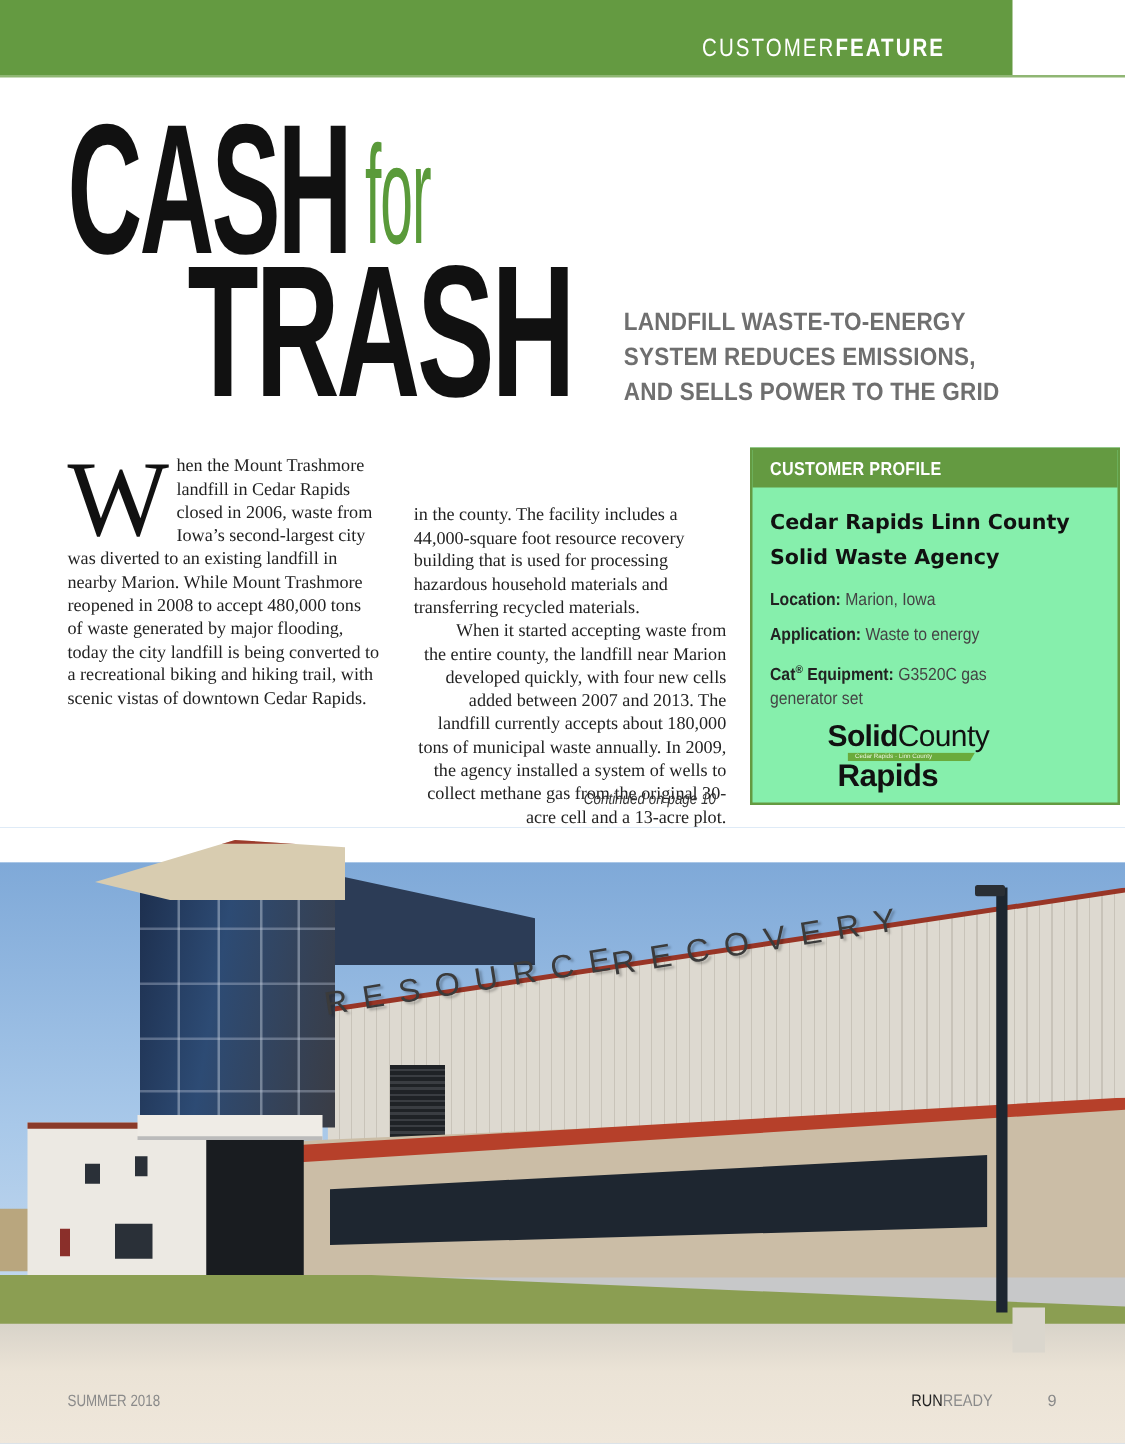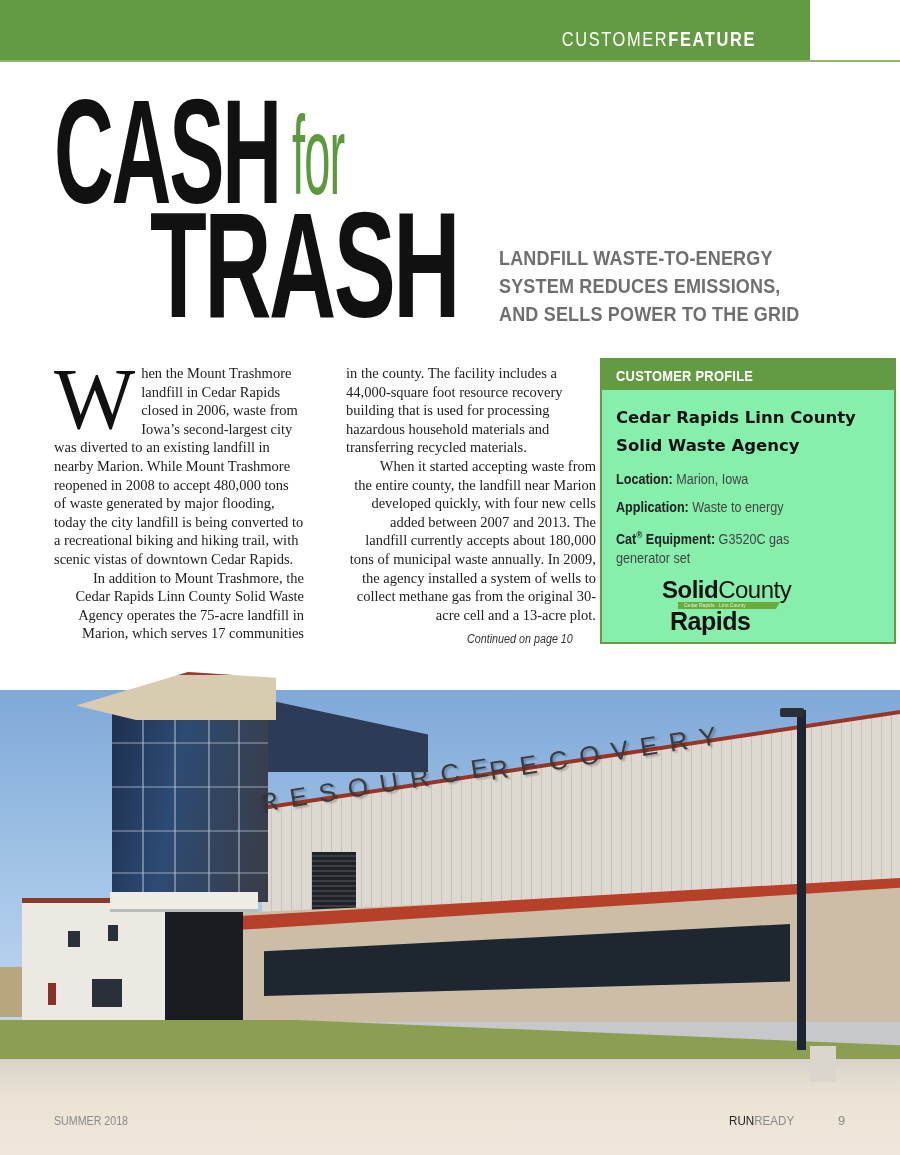--- a/index.html
+++ b/index.html
@@ -14,21 +14,21 @@
 
   .hero-cash { position: absolute; left: 54px; top: 78px; font-family: "Liberation Sans", sans-serif; font-weight: bold; font-size: 148px; line-height: 1; color: #111; letter-spacing: -4px; transform: scaleX(0.56); transform-origin: left top; }
   .hero-for { position: absolute; left: 292px; top: 100px; font-family: "Liberation Sans", sans-serif; font-size: 112px; line-height: 1; color: #5a9a3a; letter-spacing: -2px; transform: scaleX(0.42); transform-origin: left top; }
   .hero-trash { position: absolute; left: 150px; top: 190px; font-family: "Liberation Sans", sans-serif; font-weight: bold; font-size: 150px; line-height: 1; color: #111; letter-spacing: -4px; transform: scaleX(0.62); transform-origin: left top; }
 
   .deck { position: absolute; left: 499px; top: 244px; width: 400px; font-family: "Liberation Sans", sans-serif; font-weight: bold; font-size: 20px; line-height: 28px; color: #6f6f6f; letter-spacing: 0.2px; transform: scaleX(0.90); transform-origin: left top; }
   .deck span { display: block; white-space: nowrap; }
 
   .col { position: absolute; top: 364px; width: 250px; font-size: 14.5px; line-height: 18.6px; color: #222; }
   .col1 { left: 54px; }
-  .col2 { left: 346px; }
+  .col2 { left: 331px; margin-top: 39px; }
   .col p { text-align: left; }
   .col p.indent { text-indent: 14px; text-align: right; }
   .dropcap { float: left; font-family: "Liberation Serif", serif; font-size: 86px; line-height: 66px; height: 66px; margin: 2px 6px 0 0; color: #111; }
   .continued { position: absolute; left: 467px; top: 632px; font-family: "Liberation Sans", sans-serif; font-style: italic; font-size: 12.5px; color: #333; transform: scaleX(0.86); transform-origin: left top; }
 
   .profile { position: absolute; left: 600px; top: 358px; width: 296px; height: 286px; border: 2px solid #649a41; background: #86efac; }
   .profile-head { height: 30px; background: #649a41; padding: 7px 14px; }
   .profile-head span { font-family: "Liberation Sans", sans-serif; font-weight: bold; font-size: 15px; color: #fff; display: inline-block; transform: scaleX(0.86); transform-origin: left center; letter-spacing: 0.3px; }
   .profile-body { padding: 14px 14px 0 14px; }
   .profile-title { font-family: "DejaVu Sans", sans-serif; font-weight: bold; font-size: 16.5px; line-height: 28px; color: #111; margin-bottom: 10px; }
@@ -93,21 +93,20 @@
 <div class="hero-trash">TRASH</div>
 
 <div class="deck">
   <span>LANDFILL WASTE-TO-ENERGY</span>
   <span>SYSTEM REDUCES EMISSIONS,</span>
   <span>AND SELLS POWER TO THE GRID</span>
 </div>
 
 <div class="col col1">
   <p><span class="dropcap">W</span><span>hen the Mount Trashmore landfill in Cedar Rapids closed in 2006, waste from Iowa’s second-largest city was diverted to an existing landfill in nearby Marion. While Mount Trashmore reopened in 2008 to accept 480,000 tons of waste generated by major flooding, today the city landfill is being converted to a recreational biking and hiking trail, with scenic vistas of downtown Cedar Rapids.</span></p>
-  <p class="indent">In addition to Mount Trashmore, the Cedar Rapids Linn County Solid Waste Agency operates the 75-acre landfill in Marion, which serves 17 communities</p>
 </div>
 
 <div class="col col2">
   <p>in the county. The facility includes a 44,000-square foot resource recovery building that is used for processing hazardous household materials and transferring recycled materials.</p>
   <p class="indent">When it started accepting waste from the entire county, the landfill near Marion developed quickly, with four new cells added between 2007 and 2013. The landfill currently accepts about 180,000 tons of municipal waste annually. In 2009, the agency installed a system of wells to collect methane gas from the original 30-acre cell and a 13-acre plot.</p>
 </div>
 
 <div class="continued">Continued on page 10</div>
 
 <div class="profile">

